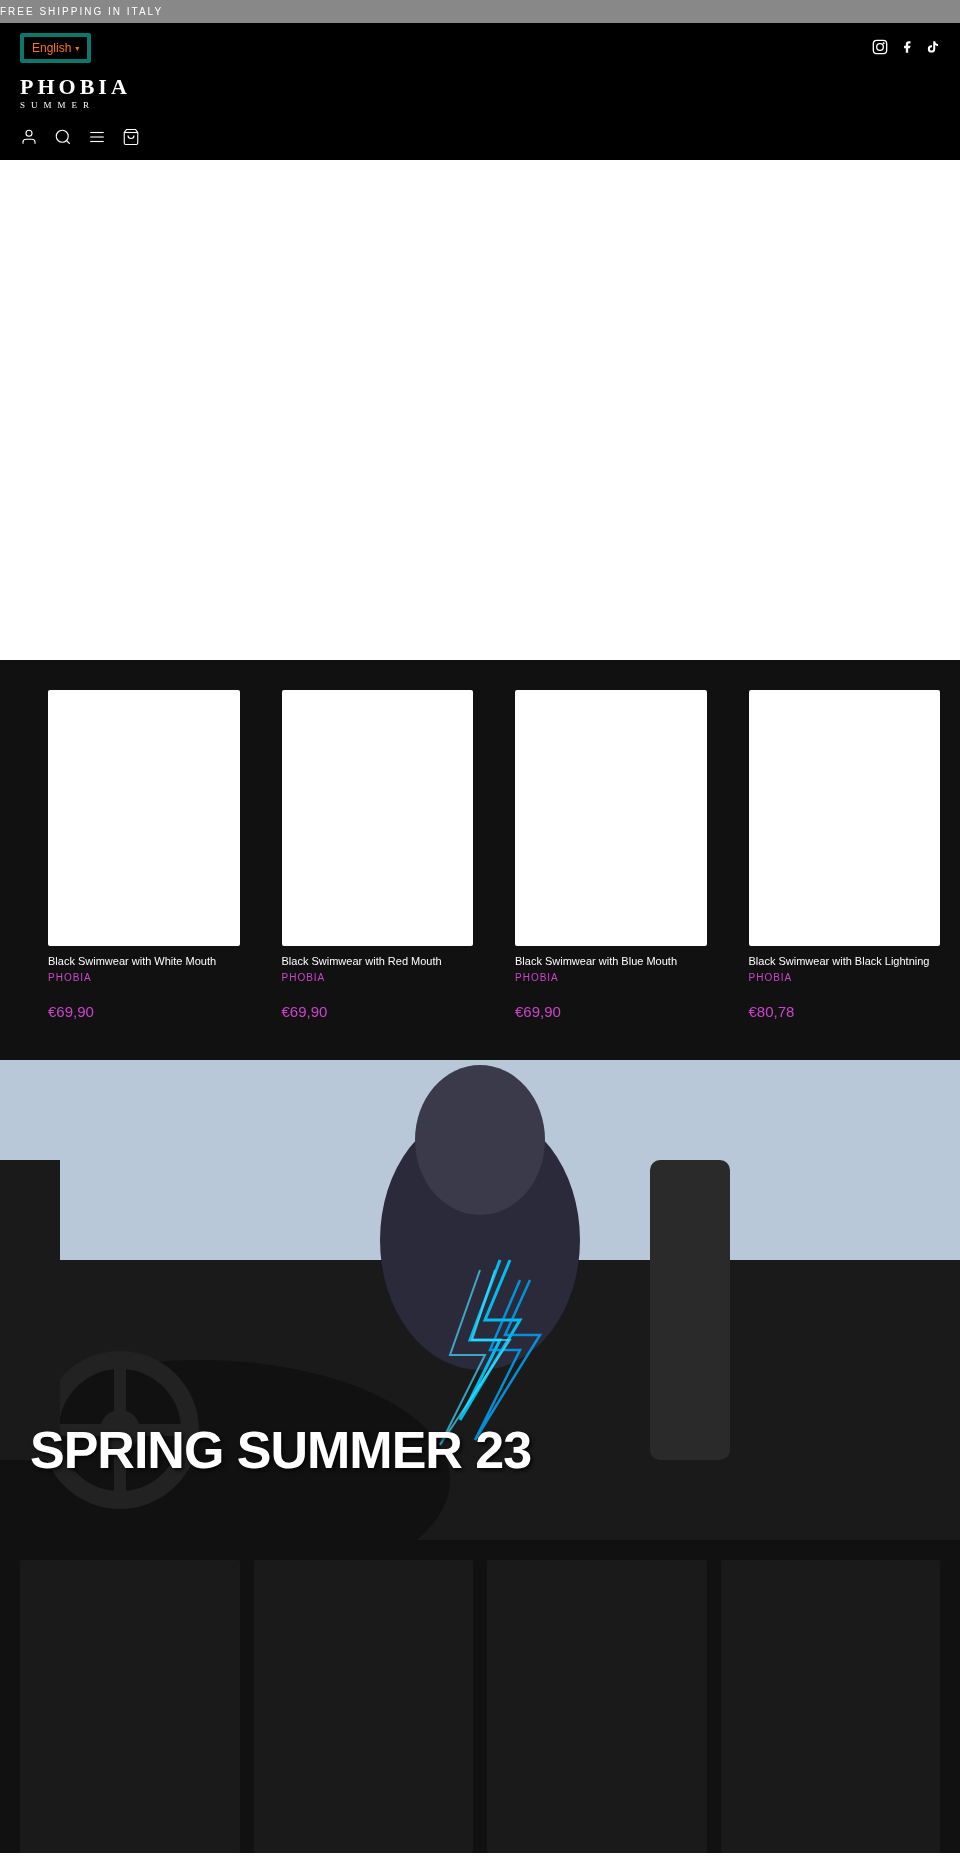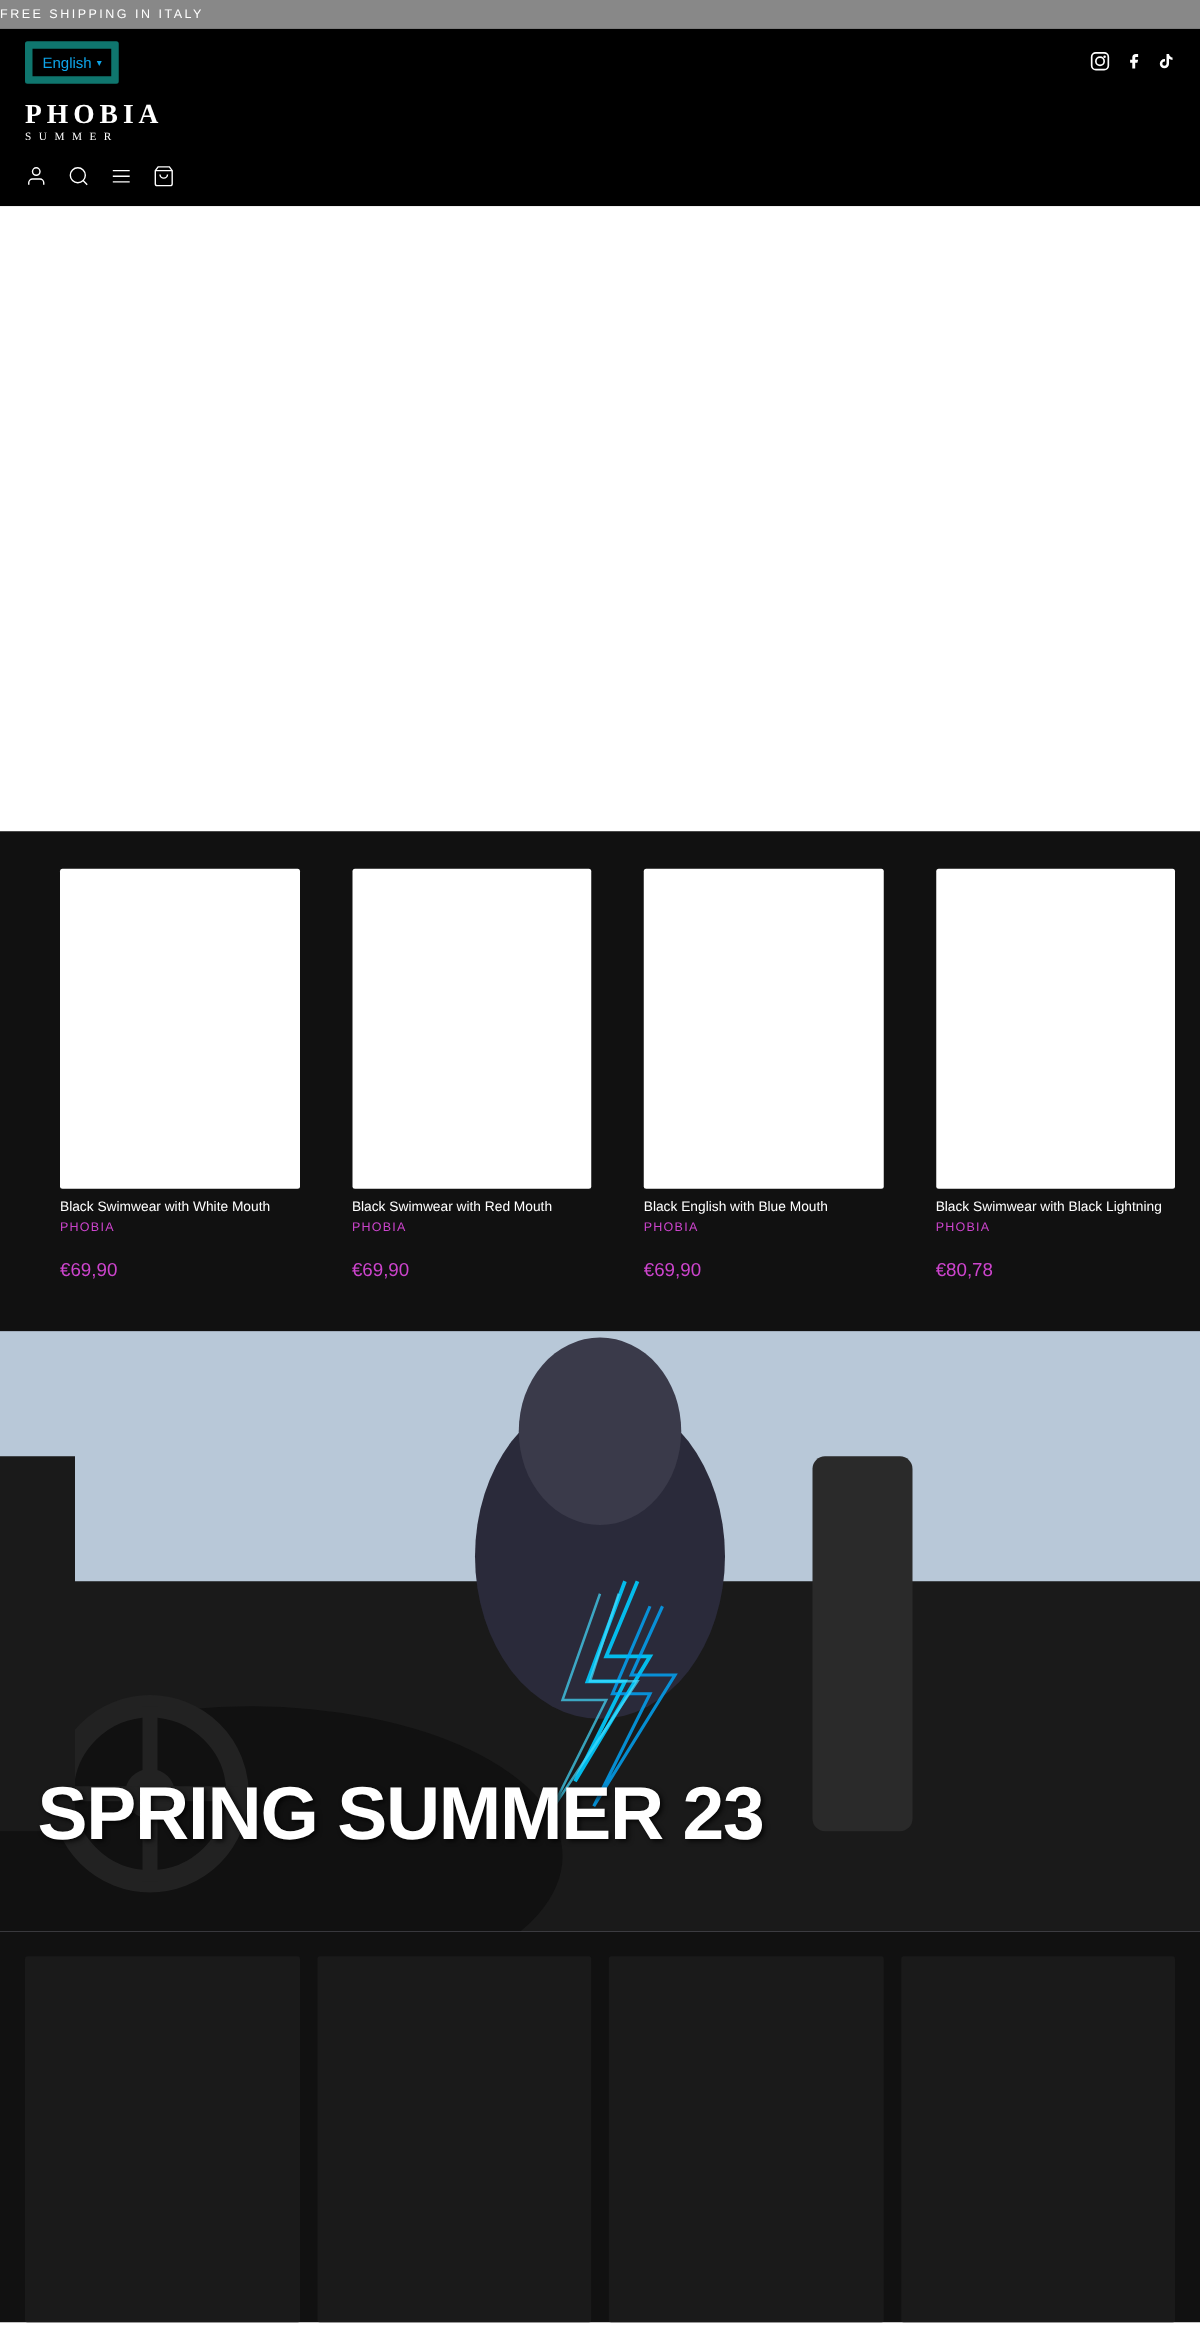--- a/index.html
+++ b/index.html
@@ -27,23 +27,23 @@
       justify-content: space-between;
       align-items: center;
       padding: 10px 0 4px;
     }
 
     .lang-selector {
       display: flex;
       align-items: center;
       gap: 4px;
       font-size: 12px;
-      color: #0ea5e9;
+      color: #f97316;
       cursor: pointer;
-      border: 6px solid #0f766e;
+      border: 4px solid #0f766e;
       padding: 4px 8px;
       border-radius: 2px;
     }
 
     .lang-selector .chevron {
       font-size: 8px;
     }
 
     .social-icons {
       display: flex;
@@ -267,21 +267,21 @@
 
     <div class="product-card">
       <div class="product-image"></div>
       <div class="product-name">Black Swimwear with Red Mouth</div>
       <div class="product-brand">PHOBIA</div>
       <div class="product-price">€69,90</div>
     </div>
 
     <div class="product-card">
       <div class="product-image"></div>
-      <div class="product-name">Black English with Blue Mouth</div>
+      <div class="product-name">Black Swimwear with Blue Mouth</div>
       <div class="product-brand">PHOBIA</div>
       <div class="product-price">€69,90</div>
     </div>
 
     <div class="product-card">
       <div class="product-image"></div>
       <div class="product-name">Black Swimwear with Black Lightning</div>
       <div class="product-brand">PHOBIA</div>
       <div class="product-price">€80,78</div>
     </div>
@@ -312,21 +312,21 @@
         <polyline points="80,0 50,80 80,80 40,160 100,60 65,60 90,0" fill="none" stroke="#00ccff" stroke-width="3" opacity="0.9"></polyline>
         <polyline points="100,20 70,90 100,90 55,180 120,75 85,75 110,20" fill="none" stroke="#00aaff" stroke-width="2.5" opacity="0.8"></polyline>
         <polyline points="60,10 30,95 65,95 20,185 90,80 52,80 75,10" fill="none" stroke="#44ddff" stroke-width="2" opacity="0.7"></polyline>
       </g>
 
       <rect x="650" y="100" width="80" height="300" rx="10" fill="#2a2a2a"></rect>
       <rect x="0" y="100" width="60" height="300" fill="#1a1a1a"></rect>
     </svg>
 
     <div style="position:absolute; bottom:60px; left:30px;">
-      <span style="font-size:60px; font-weight:900; color:#fff; font-family:'Arial Black',Arial,sans-serif; text-transform:uppercase; letter-spacing:-1px; text-shadow:2px 2px 4px rgba(0,0,0,0.8);margin-top:30px;">SPRING SUMMER 23</span>
+      <span style="font-size:52px; font-weight:900; color:#fff; font-family:'Arial Black',Arial,sans-serif; text-transform:uppercase; letter-spacing:-1px; text-shadow:2px 2px 4px rgba(0,0,0,0.8);margin-top:30px;">SPRING SUMMER 23</span>
     </div>
   </div>
 </section>
 
 <section class="thumbnails-section">
   <div class="thumbnails-grid">
     <div class="thumbnail-item"></div>
     <div class="thumbnail-item"></div>
     <div class="thumbnail-item"></div>
     <div class="thumbnail-item"></div>

